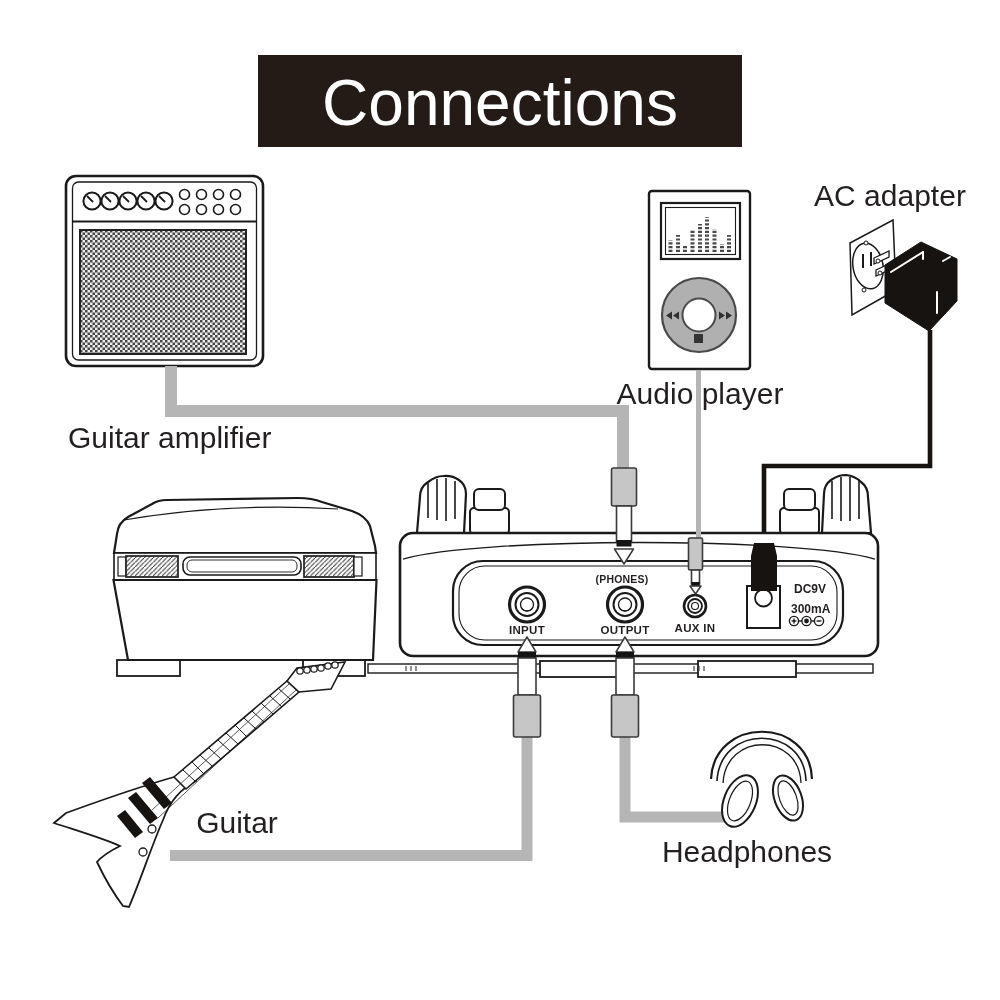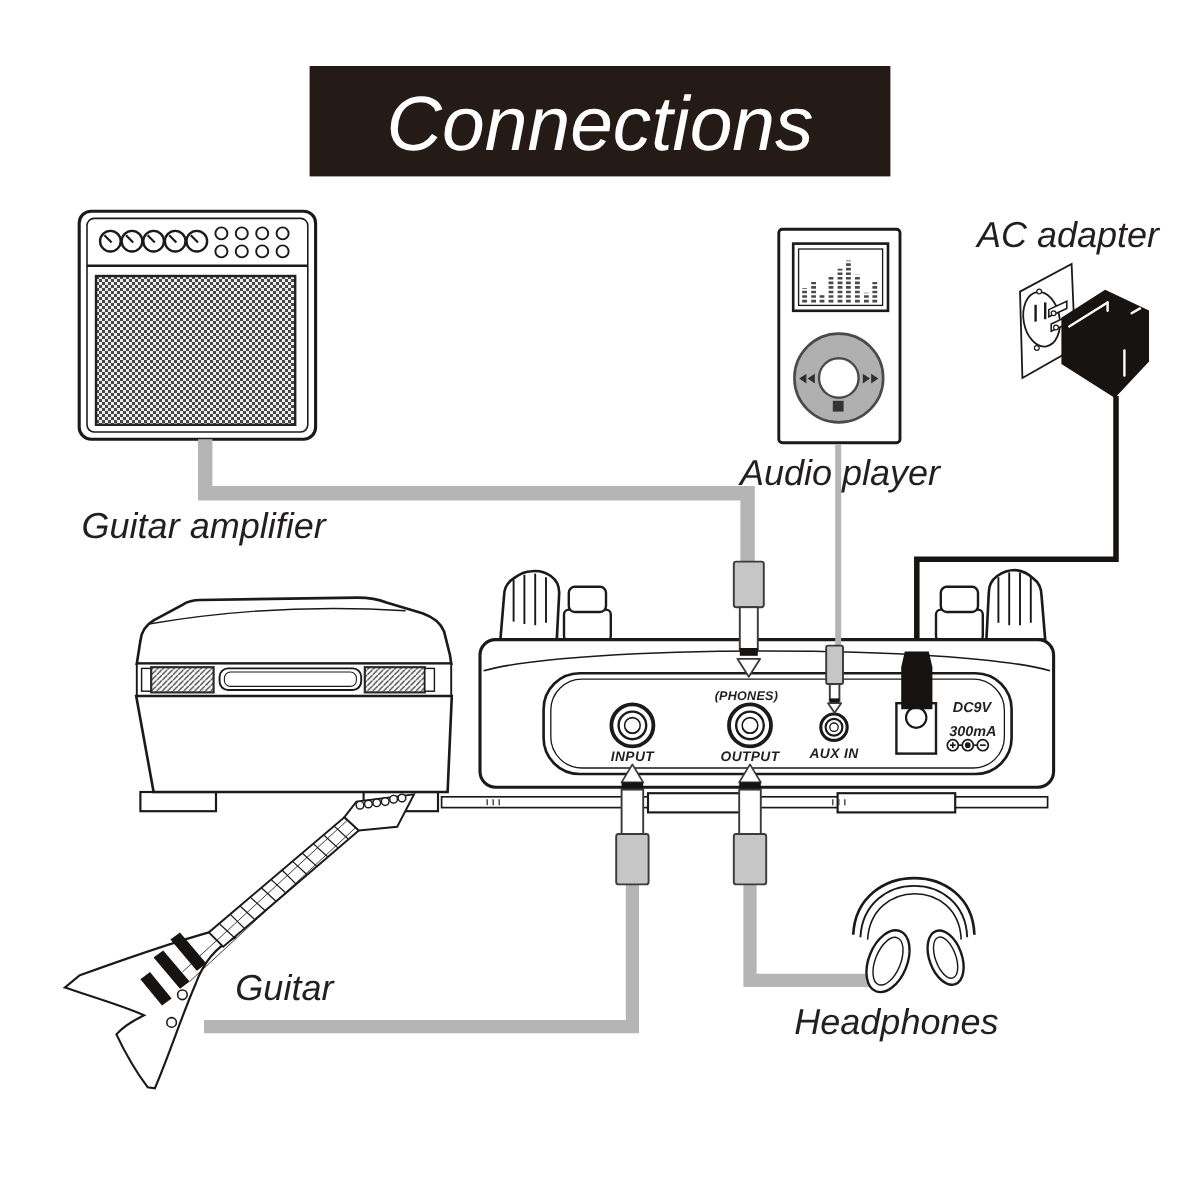--- a/index.html
+++ b/index.html
@@ -1,21 +1,21 @@
 <!DOCTYPE html>
 <html style="--banner-bg: #241b16; --banner-text: #ffffff; --line: #1a1a1a; --cable-gray: #b5b5b5; --plug-sleeve: #c6c6c6; --wheel-gray: #b0b0b0; --black: #171310;"><head>
 <meta charset="utf-8">
 <style>
   :root{
     --banner-bg:#241b16; --banner-text:#ffffff; --line:#1a1a1a;
     --cable-gray:#b5b5b5; --plug-sleeve:#c6c6c6; --wheel-gray:#b0b0b0; --black:#171310;
   }
   html,body{margin:0;padding:0;background:#ffffff;}
   .stage{width:964px;height:1000px;position:relative;background:#fff;
-         font-family:"Liberation Sans", sans-serif;font-style:italic;}
+         font-family:"Liberation Sans", sans-serif;}
   svg text{fill:#231f20;}
   .title-text{font-size:64px;fill:var(--banner-text);}
   .dev-label{font-size:30px;}
   .jack-label{font-size:11.5px;font-weight:bold;letter-spacing:.3px;}
   .jack-sub{font-size:10.5px;font-weight:bold;letter-spacing:.2px;}
   .dc-label{font-size:12px;font-weight:bold;}
   .ln{stroke:var(--line);fill:none;}
   .fw{fill:#ffffff;stroke:var(--line);}
   .cable{stroke:var(--cable-gray);fill:none;stroke-linejoin:miter;}
   .sleeve{fill:var(--plug-sleeve);stroke:#3a3a3a;stroke-width:1.6;}

